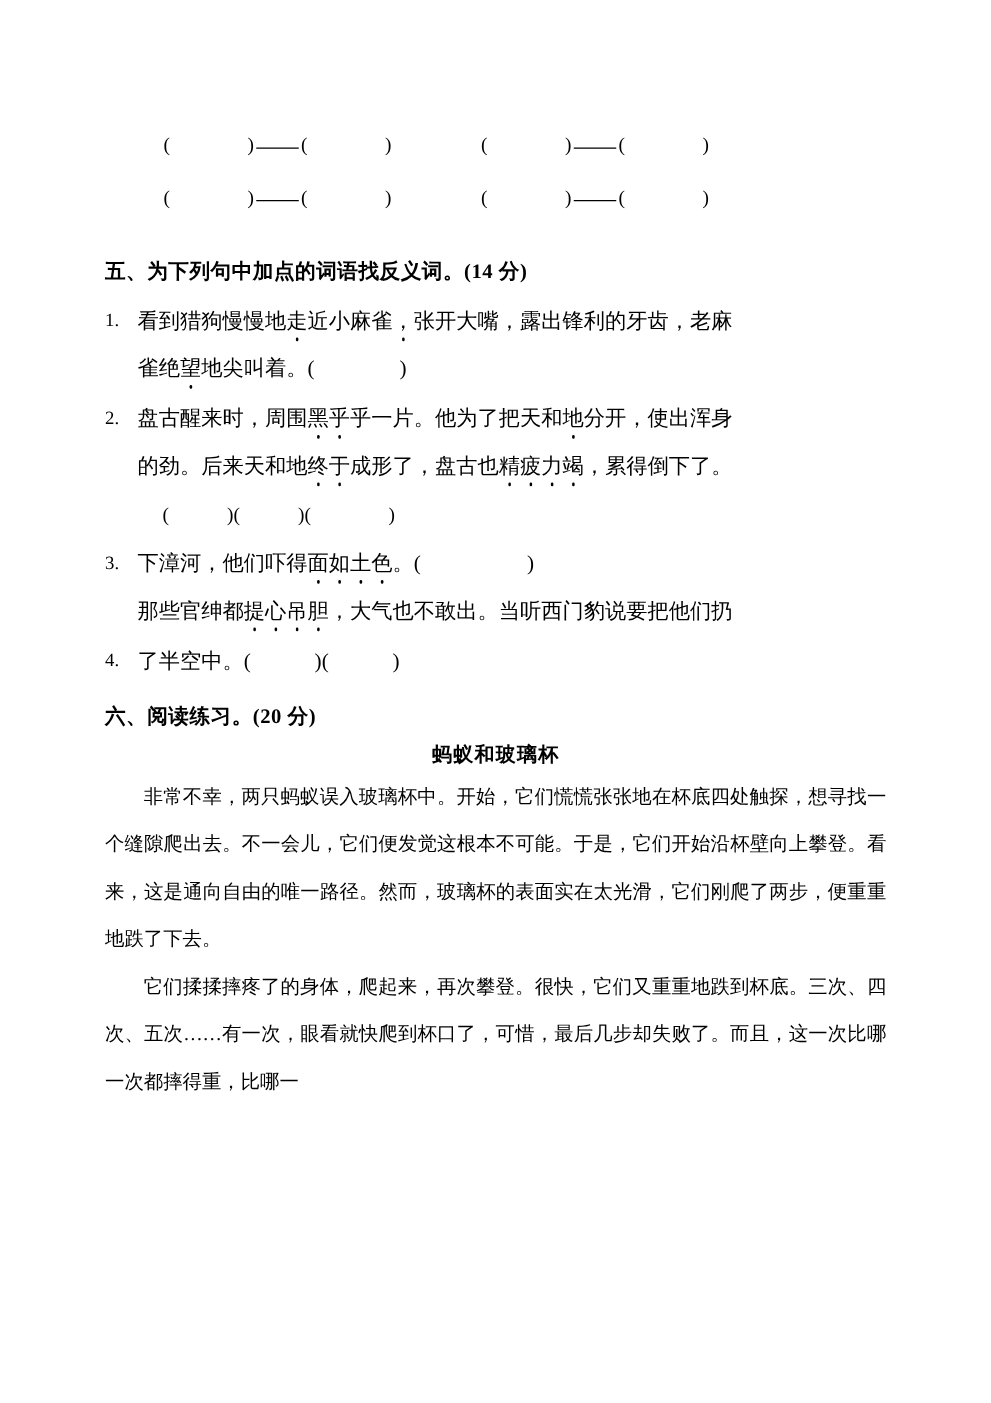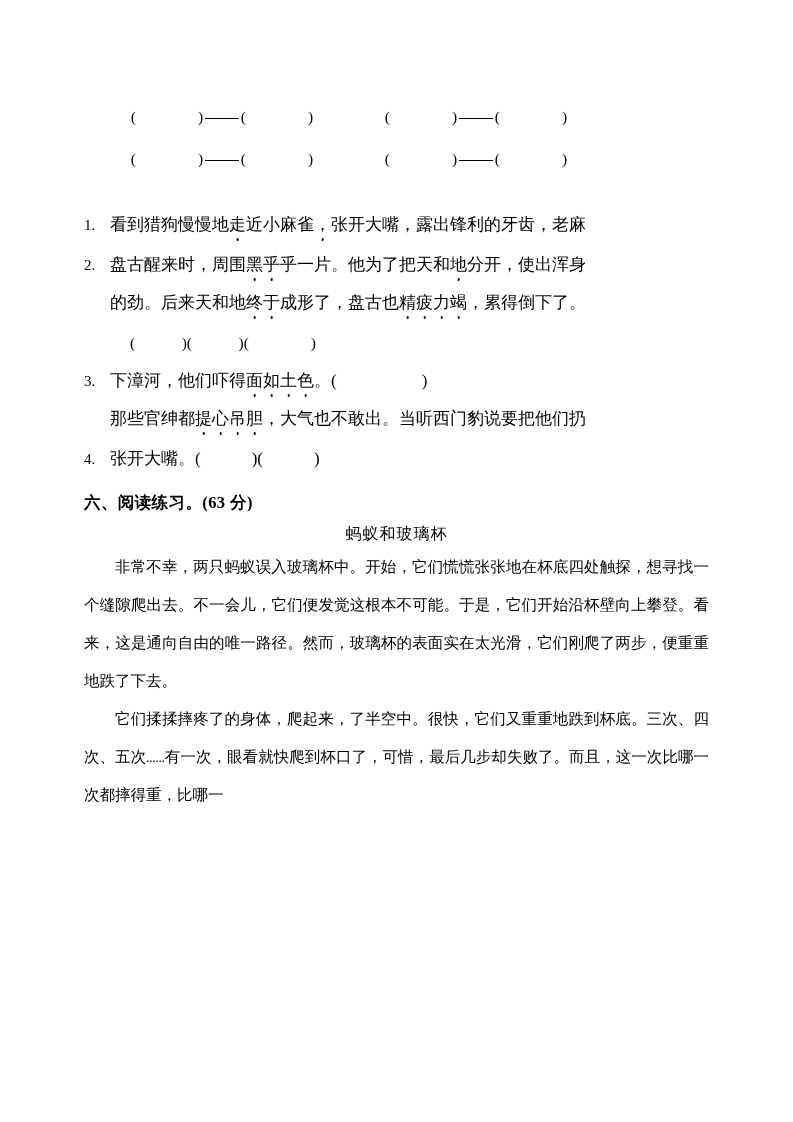--- a/index.html
+++ b/index.html
@@ -109,32 +109,32 @@
   .answer-line {
     padding-left: 46px;
     font-size: 15.5px;
     line-height: 38px;
   }
 
   
   .passage-title {
     text-align: center;
     font-size: 16px;
-    font-weight: normal;
+    font-weight: bold;
     margin: 8px 0 4px 0;
     letter-spacing: 1px;
   }
   .passage p {
     margin: 0;
     font-size: 15.5px;
     line-height: 38px;
     text-indent: 2em;
     text-align: justify;
     text-justify: inter-ideograph;
-    font-family: Liberation Mono, monospace;
+    font-family: Liberation Serif, serif;
   }
 </style>
 </head>
 <body>
 
 <div class="page">
 
   <div class="match-block">
     <div class="match-row">
       <span class="pair">
@@ -155,25 +155,27 @@
         <span class="paren"><span class="op">(</span>)</span>
       </span>
       <span class="pair">
         <span class="paren"><span class="op">(</span>)</span>
         <span class="dash"></span>
         <span class="paren"><span class="op">(</span>)</span>
       </span>
     </div>
   </div>
 
+  <div class="sec-title">五、为下列句中加点的词语找反义词。(14 分)</div>
 
   <div class="q">
     <div class="q-num">1.</div>
     <div class="q-body">
       <p>看到猎狗慢慢地<span class="dot">走</span>近小麻雀<span class="dot">，</span>张开大嘴，露出锋利的牙齿，老麻</p>
+      <p>雀绝<span class="dot">望</span>地尖叫着。(　　　　)</p>
     </div>
   </div>
 
   <div class="q">
     <div class="q-num">2.</div>
     <div class="q-body">
       <p>盘古醒来时，周围<span class="dot">黑</span><span class="dot">乎</span>乎一片。他为了把天和<span class="dot">地</span>分开，使出浑身</p>
       <p>的劲。后来天和地<span class="dot">终</span><span class="dot">于</span>成形了，盘古也<span class="dot">精</span><span class="dot">疲</span><span class="dot">力</span><span class="dot">竭</span>，累得倒下了。</p>
     </div>
   </div>
@@ -183,26 +185,26 @@
     <div class="q-num">3.</div>
     <div class="q-body">
       <p>下漳河，他们吓得<span class="dot">面</span><span class="dot">如</span><span class="dot">土</span><span class="dot">色</span>。(　　　　　)</p>
       <p>那些官绅都<span class="dot">提</span><span class="dot">心</span><span class="dot">吊</span><span class="dot">胆</span>，大气也不敢出。当听西门豹说要把他们扔</p>
     </div>
   </div>
 
   <div class="q">
     <div class="q-num">4.</div>
     <div class="q-body">
-      <p>张开大嘴。(　　　)(　　　)</p>
-    </div>
-  </div>
-
-  <div class="sec-title" style="margin-top:14px;">六、阅读练习。(63 分)</div>
+      <p>了半空中。(　　　)(　　　)</p>
+    </div>
+  </div>
+
+  <div class="sec-title" style="margin-top:14px;">六、阅读练习。(20 分)</div>
 
   <div class="passage-title">蚂蚁和玻璃杯</div>
 
   <div class="passage">
     <p>非常不幸，两只蚂蚁误入玻璃杯中。开始，它们慌慌张张地在杯底四处触探，想寻找一个缝隙爬出去。不一会儿，它们便发觉这根本不可能。于是，它们开始沿杯壁向上攀登。看来，这是通向自由的唯一路径。然而，玻璃杯的表面实在太光滑，它们刚爬了两步，便重重地跌了下去。</p>
-    <p>它们揉揉摔疼了的身体，爬起来，了半空中。很快，它们又重重地跌到杯底。三次、四次、五次……有一次，眼看就快爬到杯口了，可惜，最后几步却失败了。而且，这一次比哪一次都摔得重，比哪一</p>
+    <p>它们揉揉摔疼了的身体，爬起来，再次攀登。很快，它们又重重地跌到杯底。三次、四次、五次……有一次，眼看就快爬到杯口了，可惜，最后几步却失败了。而且，这一次比哪一次都摔得重，比哪一</p>
   </div>
 
 </div>
 
 </body></html>

